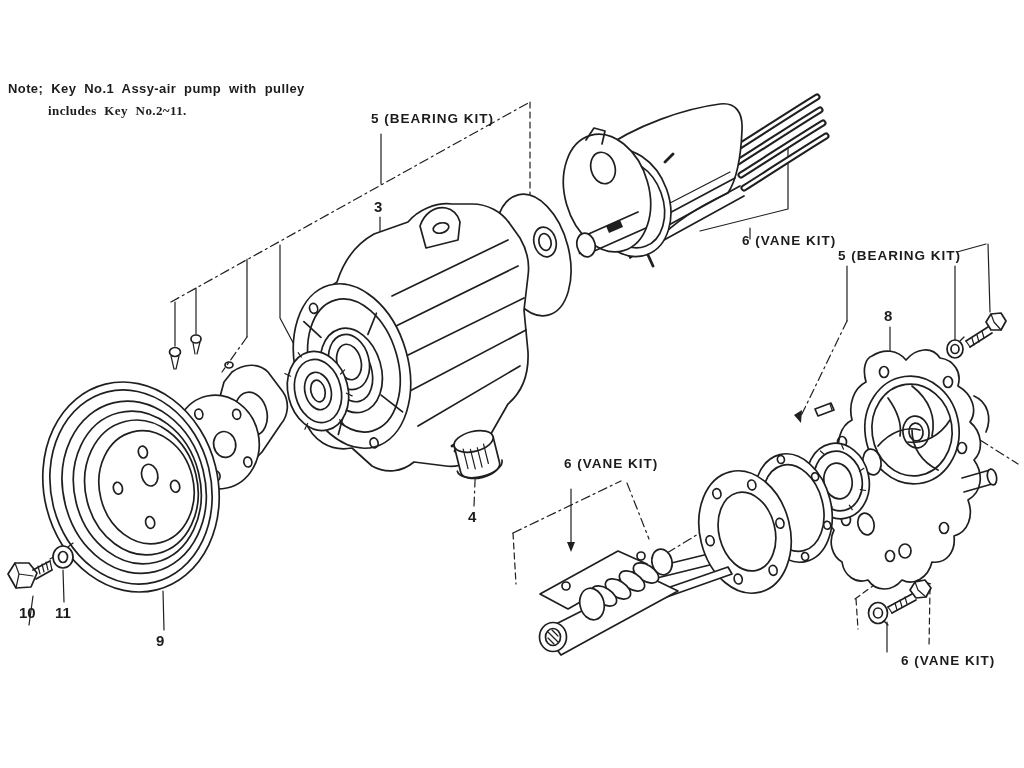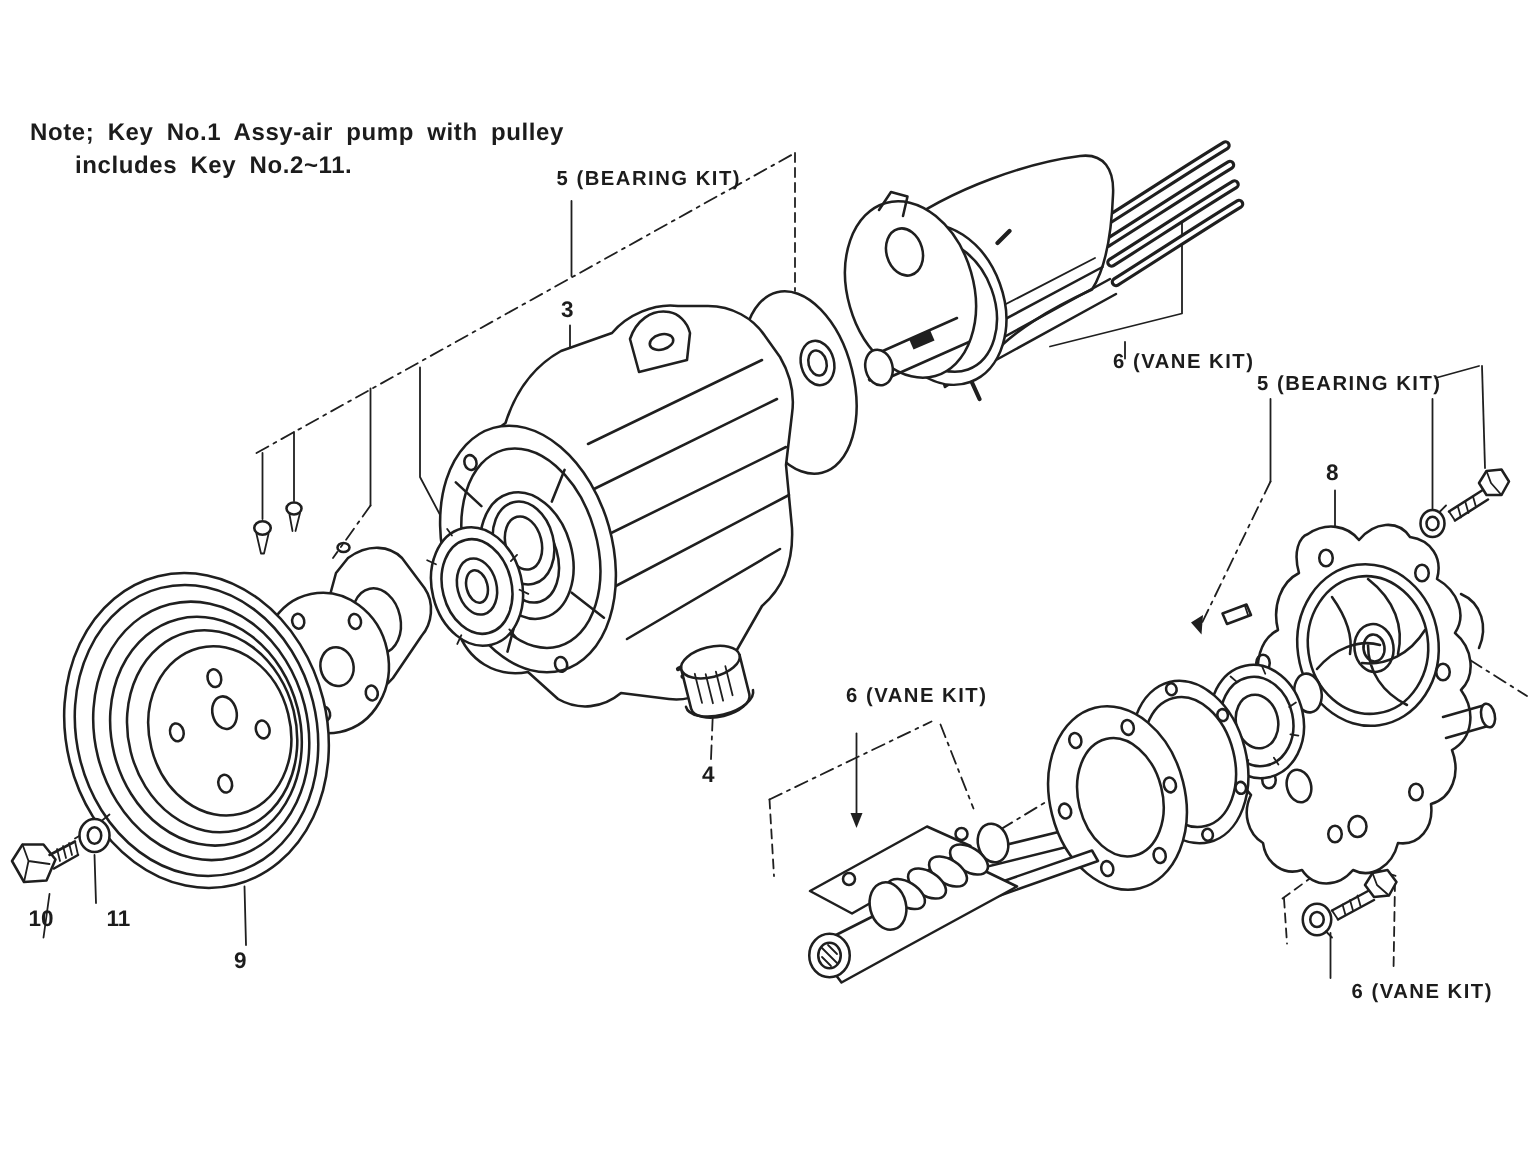--- a/index.html
+++ b/index.html
@@ -1,23 +1,23 @@
 <!DOCTYPE html>
 <html><head>
 <meta charset="utf-8">
 <style>
   html,body{margin:0;padding:0;background:#ffffff;}
   #page{position:relative;width:1024px;height:768px;background:#ffffff;overflow:hidden;
         font-family:"Liberation Sans",sans-serif;color:#1c1c1c;}
   #diagram{position:absolute;left:0;top:0;}
   .callout{position:absolute;font-weight:700;font-size:13.5px;letter-spacing:1px;white-space:nowrap;color:#1c1c1c;text-align:right;}
   .partnum{position:absolute;font-weight:700;font-size:15px;color:#1c1c1c;}
-  .note{position:absolute;left:20px;top:78px;font-size:16px;font-weight:700;line-height:22px;
+  .note{position:absolute;left:8px;top:78px;font-size:13px;font-weight:700;line-height:22px;
         letter-spacing:.4px;word-spacing:4px;color:#1c1c1c;}
-  .note .indent{margin-left:30px;}
+  .note .indent{margin-left:40px;font-family:Liberation Serif, serif;}
   
   .s{stroke:#1f1f1f;fill:none;stroke-width:1.7;stroke-linecap:round;stroke-linejoin:round;}
   .sf{fill:#ffffff;}
   .thin{stroke-width:1.2;}
   .thick{stroke-width:2.8;}
   .dd{stroke-dasharray:9 4 2 4;stroke-width:1.2;}
   .da{stroke-dasharray:6 4;stroke-width:1.2;}
   .blade{stroke:#1f1f1f;stroke-width:7;fill:none;stroke-linecap:round;}
   .bladein{stroke:#ffffff;stroke-width:2.8;fill:none;stroke-linecap:round;}
   .ink{fill:#1f1f1f;stroke:none;}
@@ -317,17 +317,17 @@
   </div>
 
   <div class="callout" style="left:371px;top:111px;">5 (BEARING KIT)</div>
   <div class="partnum" style="left:374px;top:198px;">3</div>
   <div class="callout" style="left:742px;top:233px;">6 (VANE KIT)</div>
   <div class="callout" style="left:838px;top:248px;">5 (BEARING KIT)</div>
   <div class="partnum" style="left:884px;top:307px;">8</div>
   <div class="callout" style="left:564px;top:456px;">6 (VANE KIT)</div>
   <div class="partnum" style="left:468px;top:508px;">4</div>
   <div class="partnum" style="left:19px;top:604px;">10</div>
-  <div class="partnum" style="left:71px;top:604px;text-align:right;">11</div>
+  <div class="partnum" style="left:55px;top:604px;text-align:right;">11</div>
   <div class="partnum" style="left:156px;top:632px;">9</div>
   <div class="callout" style="left:901px;top:653px;">6 (VANE KIT)</div>
 
 </div>
 
 </body></html>

